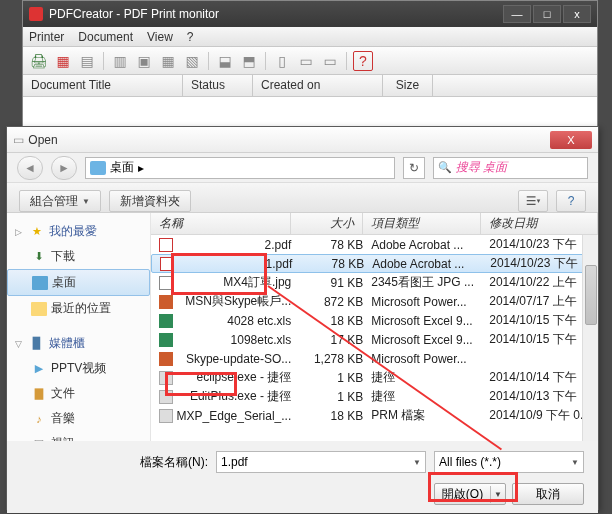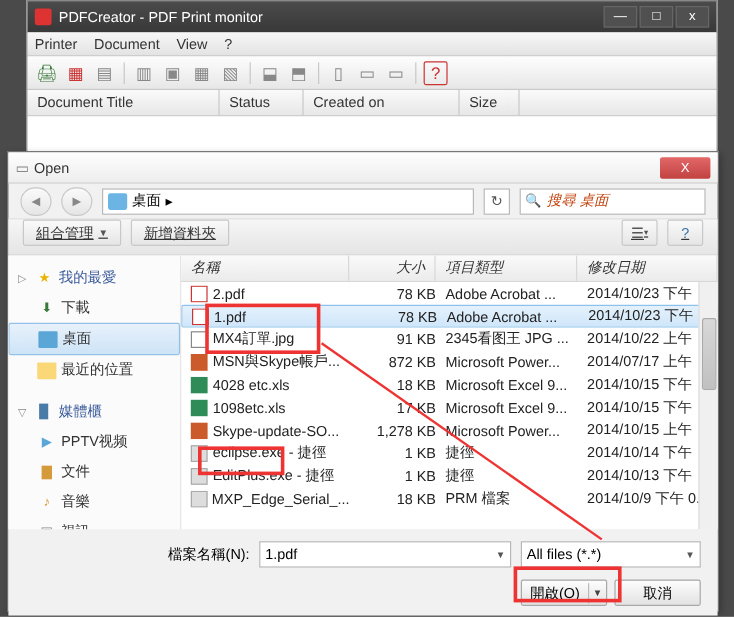--- a/index.html
+++ b/index.html
@@ -37,21 +37,21 @@
 }
 .od-titlebar .spacer { flex: 1; }
 .od-close { width: 42px; height: 18px; background: linear-gradient(#e36868,#c24141); color: #fff; display: flex; align-items: center; justify-content: center; border-radius: 2px; font-size: 11px; }
 .od-navbar { height: 30px; display: flex; align-items: center; padding: 0 10px; gap: 8px; border-bottom: 1px solid #ddd; }
 .od-nav-btn { width: 26px; height: 24px; border: 1px solid #c8c8c8; border-radius: 12px; background: linear-gradient(#fafafa,#e5e5e5); display: flex; align-items: center; justify-content: center; color: #888; }
 .od-crumbs { flex: 1; height: 22px; background: #fff; border: 1px solid #b8b8b8; display: flex; align-items: center; padding: 0 4px; gap: 4px; }
 .od-crumbs .crumb-icon { width: 16px; height: 14px; background: #6cb4e4; border-radius: 2px; }
 .od-refresh { width: 22px; height: 22px; border: 1px solid #b8b8b8; background: #fff; display: flex; align-items: center; justify-content: center; color: #555; }
 .od-search { width: 155px; height: 22px; background: #fff; border: 1px solid #b8b8b8; display: flex; align-items: center; padding: 0 4px; color: #888; }
 .od-search .s-icon { margin-right: 4px; font-size: 11px; }
-.od-cmdbar { height: 30px; background: linear-gradient(#f6f6f6,#e5e5e5); border-bottom: 1px solid #d0d0d0; display: flex; align-items: flex-start; padding: 0 12px; gap: 8px; color: #333; text-decoration: underline; }
+.od-cmdbar { height: 30px; background: linear-gradient(#f6f6f6,#e5e5e5); border-bottom: 1px solid #d0d0d0; display: flex; align-items: flex-end; padding: 0 12px; gap: 8px; color: #333; }
 .od-cmdbtn { padding: 2px 10px; height: 22px; background: linear-gradient(#fafafa,#e5e5e5); border: 1px solid #c8c8c8; display: inline-flex; align-items: center; gap: 4px; border-radius: 2px; }
 .od-cmdbar .spacer { flex: 1; }
 .od-viewbtn { width: 30px; height: 22px; background: linear-gradient(#fafafa,#e5e5e5); border: 1px solid #c8c8c8; display: inline-flex; align-items: center; justify-content: center; color: #555; border-radius: 2px; }
 
 .od-body { display: flex; height: 228px; background: #fff; position: relative; }
 .od-sidebar { width: 148px; background: #fbfbfb; border-right: 1px solid #e5e5e5; padding: 6px 0; overflow: hidden; }
 .sb-section { padding: 4px 8px; display: flex; align-items: center; gap: 4px; color: #333; }
 .sb-section.header { font-weight: normal; color: #3a5a9a; }
 .sb-indent { padding-left: 24px; }
 .sb-icon { width: 16px; height: 14px; display: inline-flex; align-items: center; justify-content: center; font-size: 11px; }
@@ -59,21 +59,21 @@
 .sb-folder { background: #fbd877; border-radius: 1px; }
 .sb-selected { background: linear-gradient(#e8f1fb,#cde4f7); border: 1px solid #94c1e8; border-radius: 2px; }
 .sb-tri { color: #888; font-size: 9px; width: 10px; }
 
 .od-filepane { flex: 1; display: flex; flex-direction: column; }
 .fp-head { height: 22px; background: linear-gradient(#fafafa,#ebebeb); display: flex; border-bottom: 1px solid #d8d8d8; color: #333; }
 .fp-hcell { border-right: 1px solid #d8d8d8; padding: 3px 8px; display: flex; align-items: center; font-style: italic; }
 .fp-list { flex: 1; overflow: hidden; }
 .fp-row { display: flex; height: 19px; align-items: center; padding: 0 4px; color: #222; }
 .fp-row.sel { background: linear-gradient(#e4f1fc,#cfe6fa); border: 1px solid #8ec1ea; border-radius: 2px; }
-.fp-cell { overflow: hidden; white-space: nowrap; text-overflow: ellipsis; padding: 0 4px; }
+.fp-cell { overflow: hidden; white-space: nowrap; text-overflow: ellipsis; padding: 0 4px; justify-content: space-between; }
 .fp-cell.name { display: flex; align-items: center; gap: 4px; }
 .fp-ficon { width: 14px; height: 14px; display: inline-flex; align-items: center; justify-content: center; font-size: 10px; }
 .fp-ficon.pdf { background: #fff; border: 1px solid #c33; color: #c33; }
 .fp-ficon.img { background: #fff; border: 1px solid #888; color: #56a; }
 .fp-ficon.ppt { background: #cc5b2c; color: #fff; }
 .fp-ficon.xls { background: #2f8b57; color: #fff; }
 .fp-ficon.exe { background: #ddd; border: 1px solid #aaa; color: #555; }
 .fp-cell.size { text-align: right; }
 .od-scroller { position: absolute; right: 0; top: 22px; bottom: 0; width: 16px; background: #f0f0f0; border-left: 1px solid #ddd; }
 .od-scroller .thumb { position: absolute; left: 2px; top: 30px; width: 12px; height: 60px; background: linear-gradient(#d8d8d8,#c0c0c0); border: 1px solid #aaa; border-radius: 2px; }
@@ -127,21 +127,21 @@
     <div class="pc-tb-icon">▯</div>
     <div class="pc-tb-icon">▭</div>
     <div class="pc-tb-icon">▭</div>
     <div class="pc-tb-sep"></div>
     <div class="pc-tb-icon" style="color:#c33;border:1px solid #c33">?</div>
   </div>
   <div class="pc-grid-head">
     <div class="pc-gh-cell" style="width:160px">Document Title</div>
     <div class="pc-gh-cell" style="width:70px">Status</div>
     <div class="pc-gh-cell" style="width:130px">Created on</div>
-    <div class="pc-gh-cell" style="width:50px;text-align:left">Size</div>
+    <div class="pc-gh-cell" style="width:50px;text-align:center">Size</div>
   </div>
   <div class="pc-grid-body"></div>
 </div>
 
 <div class="opendlg">
   <div class="od-titlebar">
     <span style="margin-right:4px;color:#888">▭</span>
     <span>Open</span>
     <div class="spacer"></div>
     <div class="od-close">X</div>
@@ -150,21 +150,21 @@
     <div class="od-nav-btn">◄</div>
     <div class="od-nav-btn">►</div>
     <div class="od-crumbs">
       <span class="crumb-icon"></span>
       <span>桌面</span>
       <span>▸</span>
     </div>
     <div class="od-refresh">↻</div>
     <div class="od-search">
       <span class="s-icon">🔍</span>
-      <span style="font-style:italic;color:#c2410c">搜尋 桌面</span>
+      <span style="font-style:italic;color:#ec4899">搜尋 桌面</span>
     </div>
   </div>
   <div class="od-cmdbar">
     <div class="od-cmdbtn">
       <span>組合管理</span>
         <span style="font-size:8px;color:#555">▼</span>
     </div>
     <div class="od-cmdbtn">新增資料夾</div>
     <div class="spacer"></div>
     <div class="od-viewbtn">☰<span style="font-size:7px">▾</span></div>
@@ -277,21 +277,20 @@
             <div class="fp-cell" style="width:118px">Microsoft Excel 9...</div>
             <div class="fp-cell" style="flex:1">2014/10/15 下午</div>
           </div>
           <div class="fp-row">
             <div class="fp-cell name" style="width:140px">
               <span class="fp-ficon ppt"></span>
               <span>Skype-update-SO...</span>
             </div>
             <div class="fp-cell size" style="width:72px">1,278 KB</div>
             <div class="fp-cell" style="width:118px">Microsoft Power...</div>
-            <div class="fp-cell" style="flex:1">2014/10/15 上午</div>
           </div>
           <div class="fp-row">
             <div class="fp-cell name" style="width:140px">
               <span class="fp-ficon exe"></span>
               <span>eclipse.exe - 捷徑</span>
             </div>
             <div class="fp-cell size" style="width:72px">1 KB</div>
             <div class="fp-cell" style="width:118px">捷徑</div>
             <div class="fp-cell" style="flex:1">2014/10/14 下午</div>
           </div>

